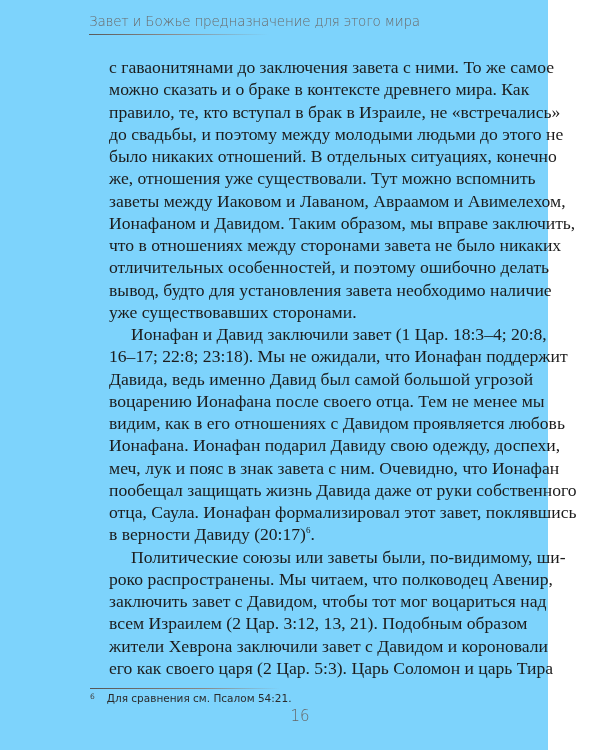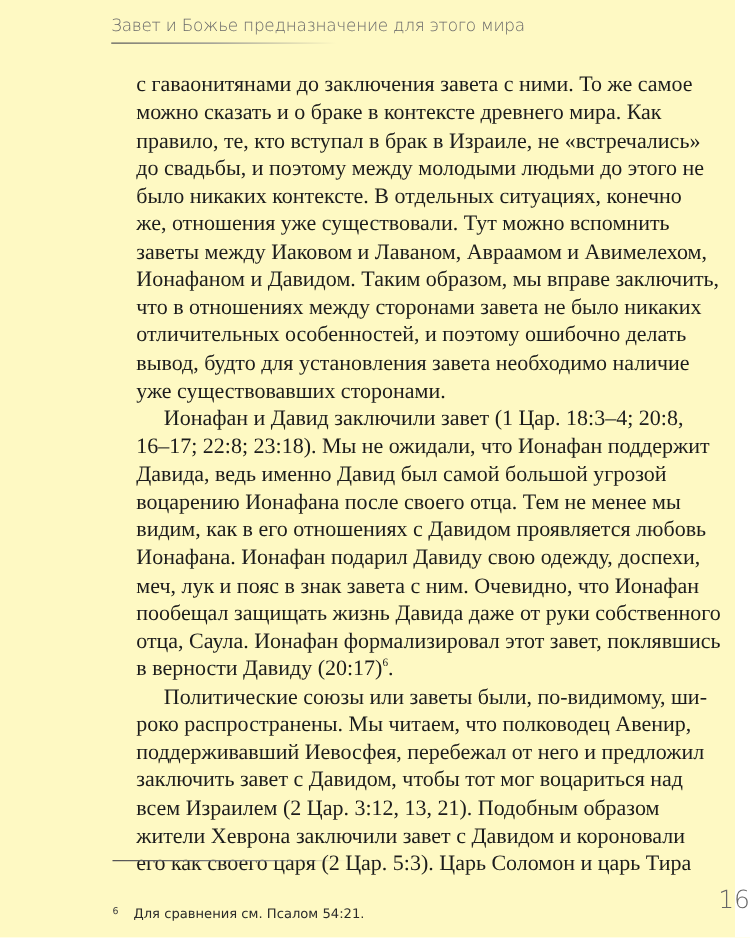--- a/index.html
+++ b/index.html
@@ -1,17 +1,17 @@
 <!DOCTYPE html>
 <html><head>
 <meta charset="utf-8">
 <style>
   html, body { margin: 0; padding: 0; background: #ffffff; }
   body { width: 600px; height: 750px; position: relative; overflow: hidden; }
-  .page { position: absolute; left: 0; top: 0; width: 548px; height: 750px; background: #fef9c3; padding-left: 40px; }
+  .page { position: absolute; left: 0; top: 0; width: 548px; height: 750px; background: #7dd3fc; }
   .running-head {
     position: absolute; left: 89px; top: 13px;
     font-family: "DejaVu Sans", sans-serif; font-weight: 300;
     font-size: 13.5px; color: #6a6a6a; letter-spacing: -0.2px;
     white-space: nowrap;
   }
   .head-rule {
     position: absolute; left: 89px; top: 34px; width: 180px; height: 1.4px;
     background: linear-gradient(to right, #5a5a5a 0%, #8a8a8a 45%, rgba(255,255,255,0) 100%);
   }
@@ -23,61 +23,60 @@
   .line { display: block; white-space: nowrap; text-align: justify; text-align-last: justify; height: 22.25px; }
   .line.last { text-align-last: left; }
   .line.indent { padding-left: 22px; }
   .line sup { font-size: 9px; vertical-align: 7px; line-height: 0; }
   .fn-rule {
     position: absolute; left: 90px; top: 688px; width: 190px; height: 1px;
     background: linear-gradient(to right, #555 0%, #888 60%, rgba(255,255,255,0) 100%);
   }
   .footnote {
     position: absolute; left: 90px; top: 692px;
-    font-family: "DejaVu Sans", sans-serif; font-size: 10.5px; color: #2a2a2a; white-space: nowrap; margin-top: 32px;
+    font-family: "DejaVu Sans", sans-serif; font-size: 10.5px; color: #2a2a2a; white-space: nowrap;
   }
   .footnote .fn-mark { font-size: 7.5px; vertical-align: 3px; margin-right: 12px; color: #444; }
   .page-number {
-    position: absolute; left: 0; width: 600px; top: 707px; text-align: right;
-    font-family: "DejaVu Sans", sans-serif; font-weight: 300; font-size: 20px; color: #666;
+    position: absolute; left: 0; width: 600px; top: 707px; text-align: center;
+    font-family: "DejaVu Sans", sans-serif; font-weight: 300; font-size: 15px; color: #666;
   }
 </style>
 </head>
 <body>
 
 <div class="page">
   <div class="running-head">Завет и Божье предназначение для этого мира</div>
   <div class="head-rule"></div>
 
   <div class="body-text" id="body-text">
       <span class="line"><span>с гаваонитянами до заключения завета с ними. То же самое</span></span>
       <span class="line"><span>можно сказать и о браке в контексте древнего мира. Как</span></span>
       <span class="line"><span>правило, те, кто вступал в брак в Израиле, не «встречались»</span></span>
       <span class="line"><span>до свадьбы, и поэтому между молодыми людьми до этого не</span></span>
-      <span class="line"><span>было никаких контексте. В отдельных ситуациях, конечно</span></span>
+      <span class="line"><span>было никаких отношений. В отдельных ситуациях, конечно</span></span>
       <span class="line"><span>же, отношения уже существовали. Тут можно вспомнить</span></span>
       <span class="line"><span>заветы между Иаковом и Лаваном, Авраамом и Авимелехом,</span></span>
       <span class="line"><span>Ионафаном и Давидом. Таким образом, мы вправе заключить,</span></span>
       <span class="line"><span>что в отношениях между сторонами завета не было никаких</span></span>
       <span class="line"><span>отличительных особенностей, и поэтому ошибочно делать</span></span>
       <span class="line"><span>вывод, будто для установления завета необходимо наличие</span></span>
       <span class="line last"><span>уже существовавших сторонами.</span></span>
       <span class="line indent"><span>Ионафан и Давид заключили завет (1 Цар. 18:3–4; 20:8,</span></span>
       <span class="line"><span>16–17; 22:8; 23:18). Мы не ожидали, что Ионафан поддержит</span></span>
       <span class="line"><span>Давида, ведь именно Давид был самой большой угрозой</span></span>
       <span class="line"><span>воцарению Ионафана после своего отца. Тем не менее мы</span></span>
       <span class="line"><span>видим, как в его отношениях с Давидом проявляется любовь</span></span>
       <span class="line"><span>Ионафана. Ионафан подарил Давиду свою одежду, доспехи,</span></span>
       <span class="line"><span>меч, лук и пояс в знак завета с ним. Очевидно, что Ионафан</span></span>
       <span class="line"><span>пообещал защищать жизнь Давида даже от руки собственного</span></span>
       <span class="line"><span>отца, Саула. Ионафан формализировал этот завет, поклявшись</span></span>
       <span class="line last"><span>в верности Давиду (20:17)</span><sup>6</sup><span>.</span></span>
       <span class="line indent"><span>Политические союзы или заветы были, по-видимому, ши-</span></span>
       <span class="line"><span>роко распространены. Мы читаем, что полководец Авенир,</span></span>
-      <span class="line"><span>поддерживавший Иевосфея, перебежал от него и предложил</span></span>
       <span class="line"><span>заключить завет с Давидом, чтобы тот мог воцариться над</span></span>
       <span class="line"><span>всем Израилем (2 Цар. 3:12, 13, 21). Подобным образом</span></span>
       <span class="line"><span>жители Хеврона заключили завет с Давидом и короновали</span></span>
       <span class="line"><span>его как своего царя (2 Цар. 5:3). Царь Соломон и царь Тира</span></span>
     </div>
 
   <div class="fn-rule"></div>
   <div class="footnote">
     <span class="fn-mark">6</span><span>Для сравнения см. Псалом 54:21.</span>
   </div>

